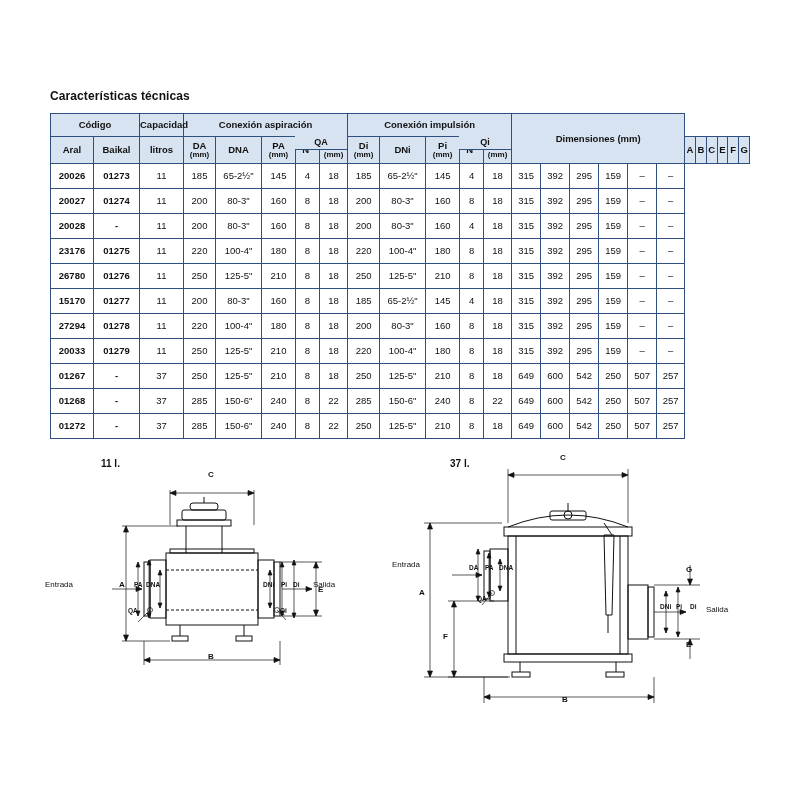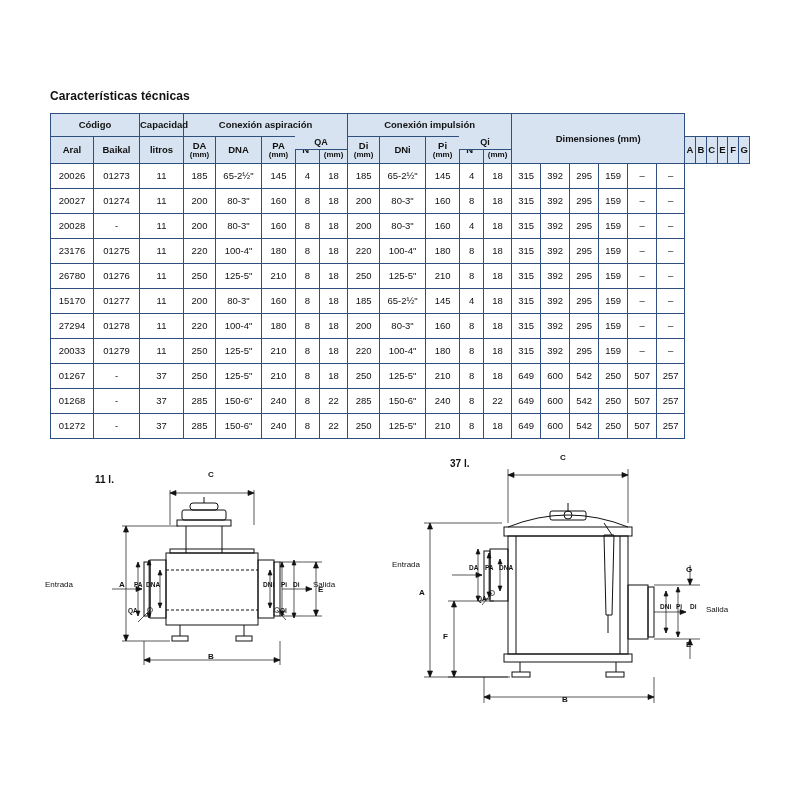--- a/index.html
+++ b/index.html
@@ -59,21 +59,21 @@
   table.spec thead th.sub {
     height: 26px;
     font-weight: bold;
   }
   table.spec tbody td {
     background: #ffffff;
     font-size: 9.5px;
     height: 24px;
   }
   table.spec tbody td.code {
-    font-weight: normal;
+    font-weight: bold;
     text-align: center;
   }
   .unit {
     display: block;
     font-size: 8px;
     font-weight: bold;
     line-height: 1.0;
   }
   .mainlbl {
     display: block;
@@ -526,21 +526,21 @@
       <path d="M286,112 l-2.5,6 h5 z" fill="#111"></path>
       <path d="M286,166 l-2.5,-6 h5 z" fill="#111"></path>
 
       <line x1="82" y1="139" x2="112" y2="139"></line>
       <path d="M112,139 l-6,-2.5 v5 z" fill="#111"></path>
       <line x1="252" y1="139" x2="282" y2="139"></line>
       <path d="M282,139 l-6,-2.5 v5 z" fill="#111"></path>
     </g>
   </svg>
 
-  <div class="dwg-label" style="left:95px; top:18px;margin-top:16px;">11 l.</div>
+  <div class="dwg-label" style="left:101px; top:18px;">11 l.</div>
   <div class="dwg-txt" style="left:45px; top:140px;">Entrada</div>
   <div class="dwg-txt" style="left:313px; top:140px;">Salida</div>
 
   <div class="dwg-txt b" style="left:208px; top:30px;">C</div>
   <div class="dwg-txt b" style="left:208px; top:212px;">B</div>
   <div class="dwg-txt b" style="left:318px; top:145px;">E</div>
   <div class="dwg-txt b" style="left:119px; top:140px;">A</div>
   <div class="dwg-txt small b" style="left:134px; top:141px;">PA</div>
 
   <div class="dwg-txt small b" style="left:146px; top:141px;">DNA</div>

